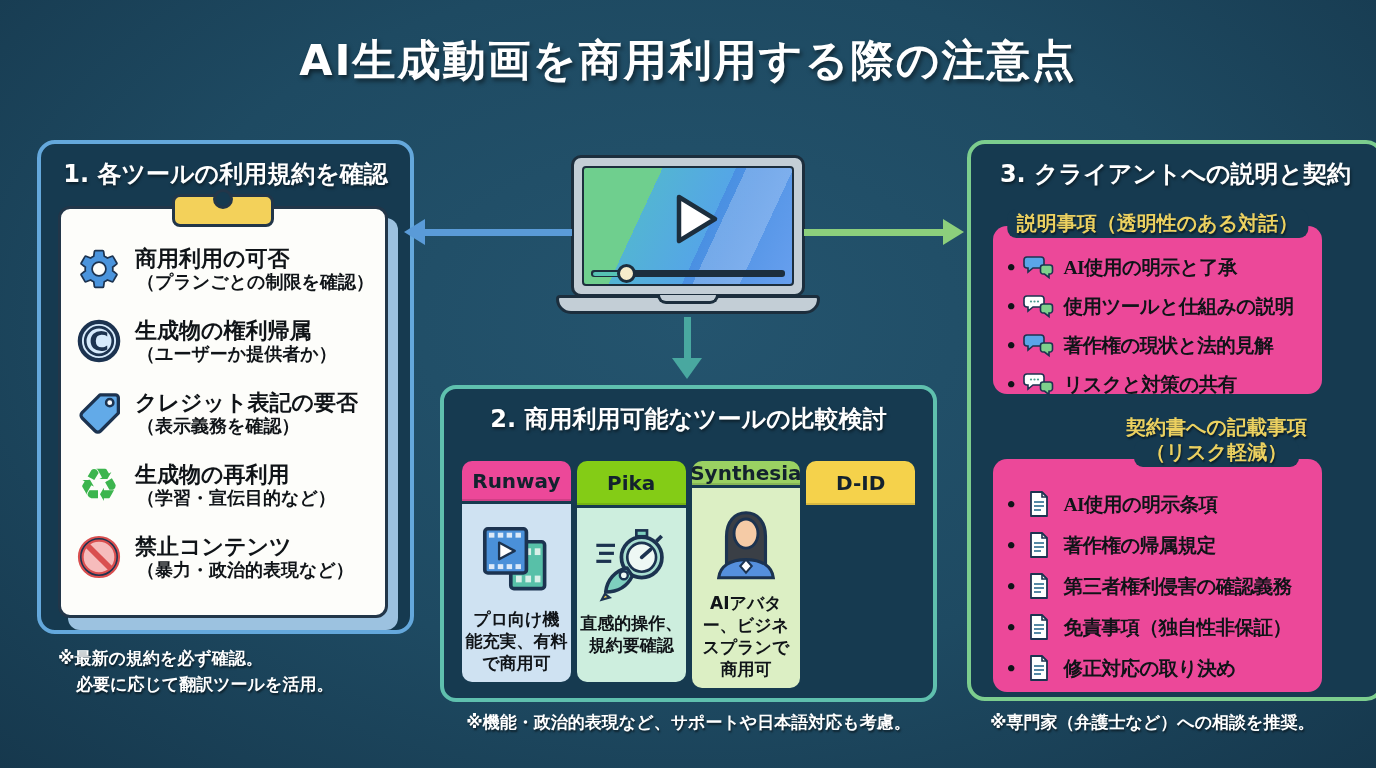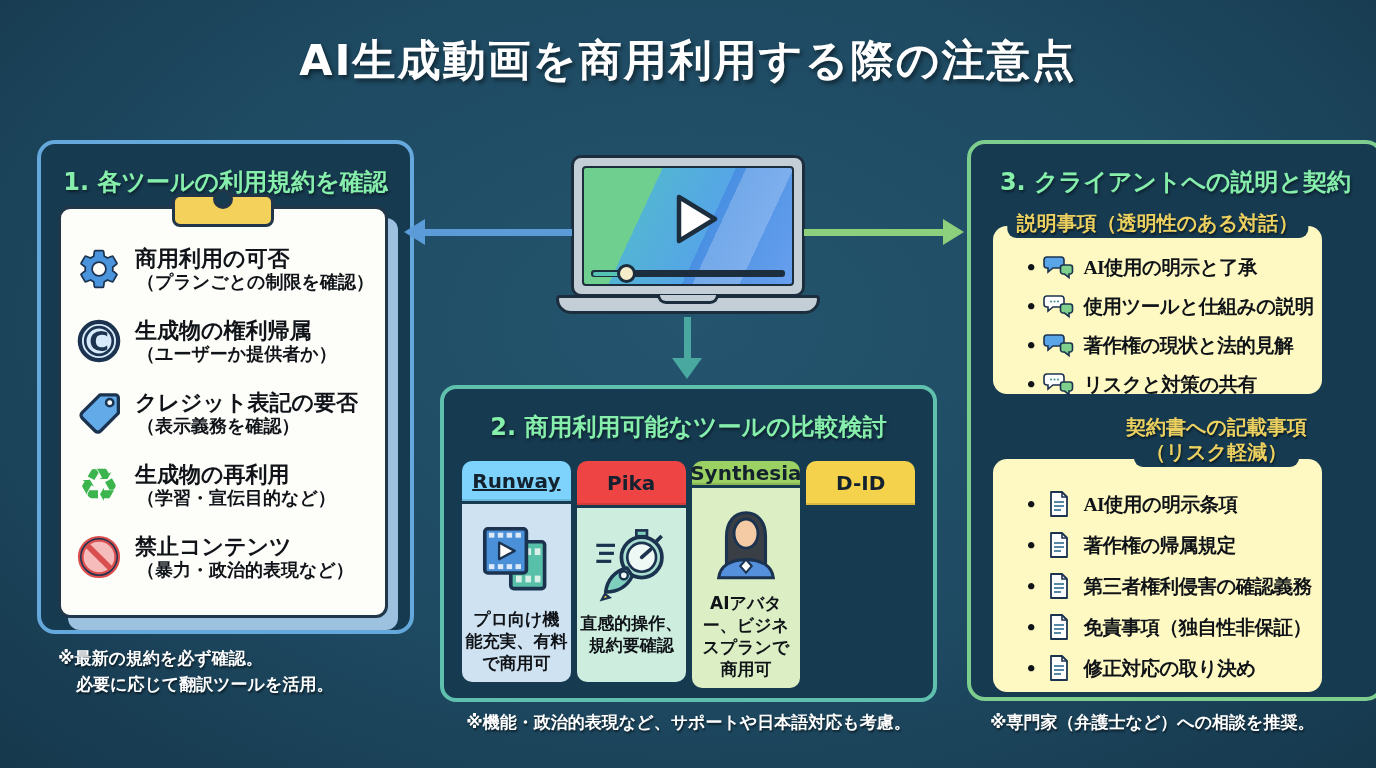--- a/index.html
+++ b/index.html
@@ -10,21 +10,21 @@
     -webkit-font-smoothing:antialiased;
   }
   .ttl{
     position:absolute;left:0;top:32px;width:100%;text-align:center;
     color:#fff;font-size:43px;font-weight:800;letter-spacing:2px;
     text-shadow:2px 3px 4px rgba(0,0,0,.5);
   }
   
   .panel{position:absolute;box-sizing:border-box;background:#163a50;border-radius:18px;}
   .panel h2{
-    margin:8px;padding:14px 12px 0;text-align:center;color:#86efac;
+    margin:0;padding:14px 12px 0;text-align:center;color:#ffffff;
     font-size:24px;font-weight:800;text-shadow:1px 2px 3px rgba(0,0,0,.5);
   }
   #panel1{left:37px;top:140px;width:377px;height:494px;border:4px solid #64a8dc;}
   #panel2{left:440px;top:385px;width:497px;height:317px;border:4px solid #5fc0ae;border-radius:16px;}
   #panel3{left:967px;top:140px;width:417px;height:561px;border:4px solid #7ccd8e;}
   
   .card{
     position:absolute;left:17px;top:62px;width:330px;height:412px;
     background:#fdfdfa;border:3px solid #223649;border-radius:12px;
     box-shadow:10px 12px 0 #9cc2e0;box-sizing:border-box;
@@ -96,21 +96,21 @@
   .tool-body{
     margin-top:3px;flex:1;border-radius:0 0 10px 10px;display:flex;flex-direction:column;
     align-items:center;justify-content:flex-start;padding-top:10px;box-sizing:border-box;
   }
   .tool-icon{height:92px;display:flex;align-items:center;justify-content:center;}
   .tool-desc{
     font-size:17px;font-weight:800;color:#101418;text-align:center;line-height:1.3;
     padding:2px 3px 8px;overflow-wrap:anywhere;
   }
   
-  .lightbox{position:absolute;left:22px;width:329px;background:#fef9c3;border-radius:14px;box-sizing:border-box;padding-left:20px;}
+  .lightbox{position:absolute;left:22px;width:329px;background:#ec4899;border-radius:14px;box-sizing:border-box;}
   #box1{top:82px;height:168px;}
   #box2{top:315px;height:233px;}
   .sec-head{
     position:absolute;left:50%;transform:translateX(-50%);white-space:nowrap;
     color:#ecd160;font-size:20px;font-weight:800;text-shadow:1px 2px 2px rgba(0,0,0,.55);
     background:#163a50;padding:1px 10px;border-radius:9px;z-index:2;
   }
   #sec1-head{top:-17px;}
   .sec2-head-wrap{position:absolute;left:0;width:100%;top:271px;text-align:center;z-index:2;
     color:#ecd160;font-size:20px;font-weight:800;line-height:1.25;
@@ -232,21 +232,21 @@
   <div class="shaft" id="arrowR-shaft"></div>
   <div class="shaft" id="arrowR-head"></div>
   <div class="shaft" id="arrowD-shaft"></div>
   <div class="shaft" id="arrowD-head"></div>
 
   <section class="panel" id="panel2">
     <h2>2. 商用利用可能なツールの比較検討</h2>
     <div class="tools">
 
       <div class="tool-col">
-        <div class="tool-header" style="background: #7dd3fc; text-decoration: underline;">Runway</div>
+        <div class="tool-header" style="background: #ec4899;">Runway</div>
         <div class="tool-body" style="background: rgb(207, 226, 242);">
           <div class="tool-icon">
             <svg width="78" height="80" viewBox="0 0 30 30">
               <rect x="13" y="8" width="13" height="18" rx="1.2" fill="#58c0a8" stroke="#1c3350" stroke-width="1.4"></rect>
               <rect x="15" y="10.5" width="2.2" height="2.6" fill="#d9efe8"></rect>
                 <rect x="18.6" y="10.5" width="2.2" height="2.6" fill="#d9efe8"></rect>
                 <rect x="22.2" y="10.5" width="2.2" height="2.6" fill="#d9efe8"></rect>
               <rect x="15" y="21" width="2.2" height="2.6" fill="#d9efe8"></rect>
                 <rect x="18.6" y="21" width="2.2" height="2.6" fill="#d9efe8"></rect>
                 <rect x="22.2" y="21" width="2.2" height="2.6" fill="#d9efe8"></rect>
@@ -260,21 +260,21 @@
                 <rect x="11.4" y="16.6" width="2.1" height="1.9" fill="#dce9f8"></rect>
                 <rect x="14.8" y="16.6" width="2.1" height="1.9" fill="#dce9f8"></rect>
               <polygon points="8.5,8.3 14.5,11.5 8.5,14.7" fill="#ffffff" stroke="#1c3350" stroke-width="0.9" stroke-linejoin="round"></polygon>
             </svg>
           </div>
           <div class="tool-desc">プロ向け機能充実、有料で商用可</div>
         </div>
       </div>
 
       <div class="tool-col">
-        <div class="tool-header" style="background: #ef4444;">Pika</div>
+        <div class="tool-header" style="background: #84cc16;">Pika</div>
         <div class="tool-body" style="background: rgb(205, 238, 222);">
           <div class="tool-icon">
             <svg width="80" height="80" viewBox="0 0 30 30">
               <line x1="2" y1="8" x2="9" y2="8" stroke="#1c3350" stroke-width="1.2"></line>
               <line x1="3" y1="11" x2="8.6" y2="11" stroke="#1c3350" stroke-width="1.2"></line>
               <line x1="2" y1="14" x2="7.6" y2="14" stroke="#1c3350" stroke-width="1.2"></line>
               <rect x="17" y="2.4" width="4" height="2.2" fill="#7ecfbe" stroke="#1c3350" stroke-width="1"></rect>
               <line x1="24.5" y1="6.5" x2="26.5" y2="4.5" stroke="#1c3350" stroke-width="1.4"></line>
               <circle cx="19" cy="12.5" r="7.6" fill="#aadfd2" stroke="#1c3350" stroke-width="1.4"></circle>
               <circle cx="19" cy="12.5" r="5.4" fill="#eef8f4" stroke="#1c3350" stroke-width="1"></circle>

